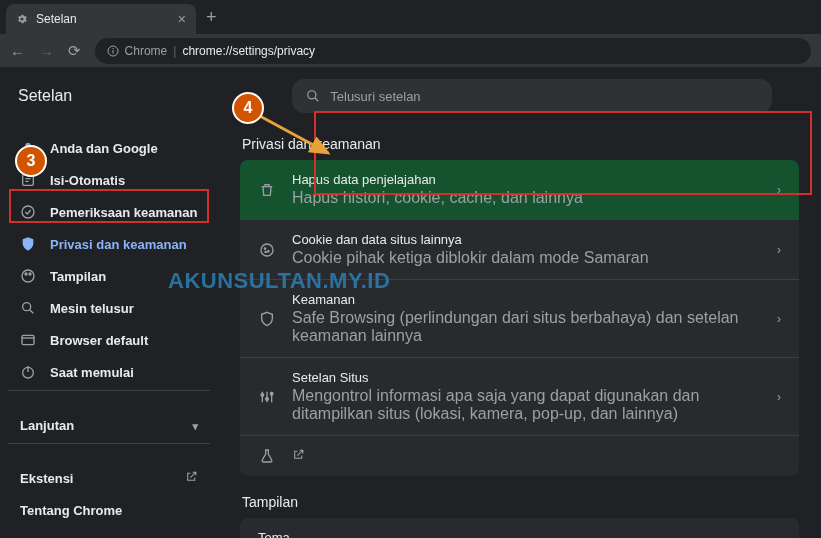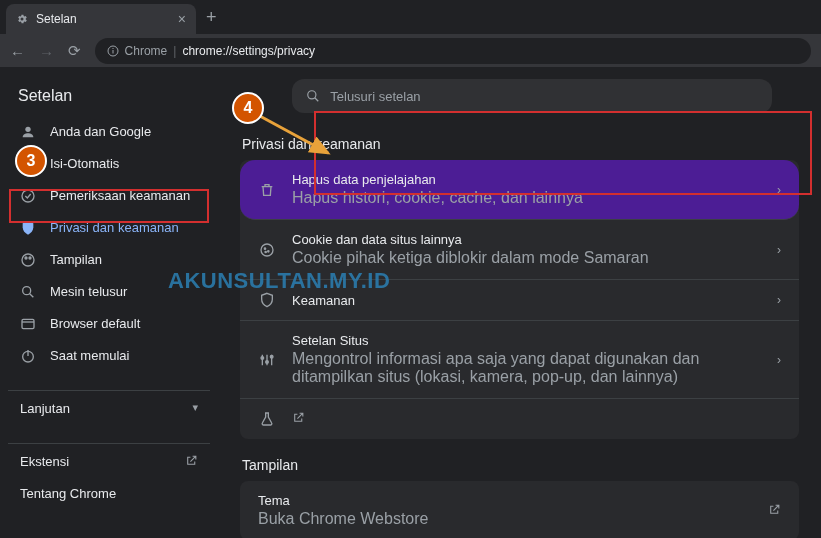--- a/index.html
+++ b/index.html
@@ -22,34 +22,34 @@
   .content { display: flex; height: 470px; }
 
   .header-row { display: flex; align-items: center; height: 56px; padding: 0 18px; }
   .page-title { font-size: 16px; color: #e8eaed; }
 
   .search { flex: 1; max-width: 480px; margin-left: 220px; display: flex; align-items: center; background: #303134; height: 34px; border-radius: 12px; padding: 0 14px; gap: 10px; }
   .search input { background: transparent; border: none; outline: none; color: #e8eaed; font-size: 13px; flex: 1; }
   .search input::placeholder { color: #9aa0a6; }
 
   .sidebar { width: 218px; padding: 0 8px 8px 8px; display: flex; flex-direction: column; position: relative; }
-  .nav-item { display: flex; align-items: flex-start; height: 32px; padding: 0 12px; font-size: 13px; color: #e8eaed; gap: 14px; border-radius: 0 16px 16px 0; cursor: pointer; }
+  .nav-item { display: flex; align-items: flex-end; height: 32px; padding: 0 12px; font-size: 13px; color: #e8eaed; gap: 14px; border-radius: 0 16px 16px 0; cursor: pointer; font-weight: bold; }
   .nav-item.active { color: #8ab4f8; }
   .nav-item .nicon { width: 16px; display: inline-flex; justify-content: center; color: #9aa0a6; }
   .nav-item.active .nicon { color: #8ab4f8; }
   .sidebar-sep { border: none; border-top: 1px solid #3c4043; margin: 10px 0; }
   .chev { margin-left: auto; color: #9aa0a6; font-size: 11px; }
   .extlink { margin-left: auto; color: #9aa0a6; }
 
   .main { flex: 1; padding: 0 22px 20px 22px; overflow: hidden; }
   .section-title { font-size: 14px; color: #e8eaed; margin: 12px 0 8px 2px; }
   .card { background: #292a2d; border-radius: 8px; overflow: hidden; }
   .row { display: flex; align-items: center; padding: 12px 18px; border-bottom: 1px solid #3c4043; gap: 16px; cursor: pointer; }
   .row:last-child { border-bottom: none; }
-  .row.highlight { background: #4c1d95; border-radius: 15px; }
+  .row.highlight { background: #14532d; }
   .row .ricon { width: 18px; color: #9aa0a6; display: flex; justify-content: center; }
   .row .rtext { flex: 1; }
   .row .rtitle { font-size: 13px; color: #e8eaed; }
   .row .rsub { font-size: 16px; color: #9aa0a6; margin-top: 2px; }
   .row .arrow { color: #9aa0a6; font-size: 12px; }
 
   .section2 { margin-top: 18px; }
 
   .watermark { position: absolute; left: 168px; top: 268px; color: #2b7fb3; font-size: 22px; font-weight: 600; opacity: 0.85; letter-spacing: 0.5px; pointer-events: none; }
 
@@ -224,20 +224,21 @@
         <span class="arrow">›</span>
       </div>
       <div class="row">
         <span class="ricon">
             <svg width="16" height="16" viewBox="0 0 24 24" fill="none" stroke="currentColor" stroke-width="2">
               <path d="M12 2l8 3v6c0 5-3.5 9-8 11-4.5-2-8-6-8-11V5z"></path>
             </svg>
           </span>
         <div class="rtext">
           <div class="rtitle">Keamanan</div>
+          <div class="rsub">Safe Browsing (perlindungan dari situs berbahaya) dan setelan keamanan lainnya</div>
         </div>
         <span class="arrow">›</span>
       </div>
       <div class="row">
         <span class="ricon">
             <svg width="16" height="16" viewBox="0 0 24 24" fill="none" stroke="currentColor" stroke-width="2">
               <line x1="5" y1="4" x2="5" y2="20"></line>
               <line x1="12" y1="4" x2="12" y2="20"></line>
               <line x1="19" y1="4" x2="19" y2="20"></line>
               <circle cx="5" cy="9" r="2" fill="currentColor"></circle>

